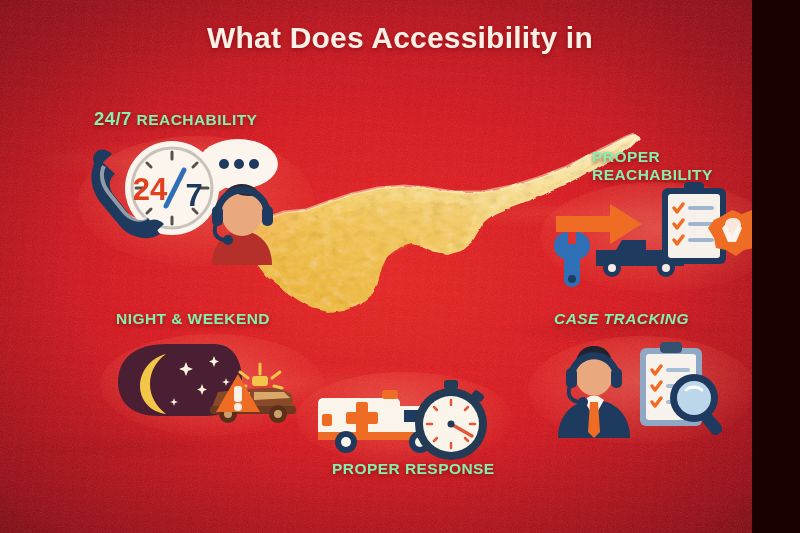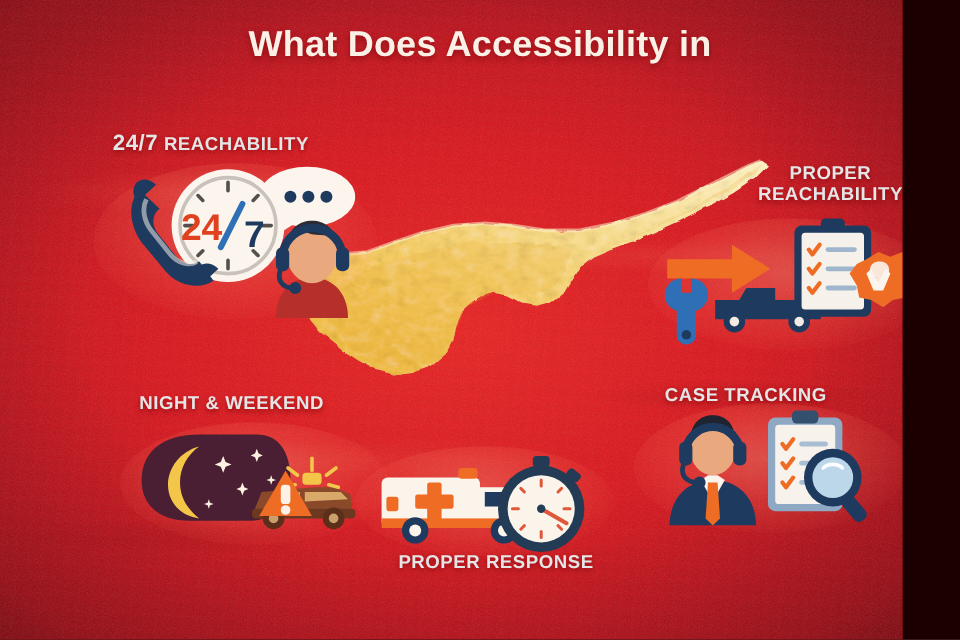--- a/index.html
+++ b/index.html
@@ -74,60 +74,60 @@
     position: absolute;
     left: 232px;
     top: 116px;
     width: 420px;
     height: 230px;
     z-index: 3;
   }
   
   .card { position: absolute; z-index: 6; }
   .card-label {
-    color: #e5e5e5;
+    color: #86efac;
     font-weight: bold;
     font-size: 15.5px;
     letter-spacing: 0.45px;
     line-height: 1.18;
     text-shadow: 0 2px 4px rgba(110,0,6,0.6);
     white-space: nowrap;
   }
   .card-label .big { font-size: 18.5px; }
   .glow {
     position: absolute;
     border-radius: 50%;
     background: radial-gradient(ellipse at 48% 42%, rgba(255,170,140,0.34) 0%, rgba(255,130,100,0.19) 45%, rgba(255,110,80,0.045) 72%, rgba(255,110,80,0) 100%);
     pointer-events: none;
   }
   .art { position: absolute; }
 
   
   #card-reach       { left: 78px;  top: 108px; width: 240px; height: 160px; }
   #card-reach .card-label { position:absolute; left: 16px; top: 0px; }
   #card-reach .glow { left: 0px;  top: 28px;  width: 236px; height: 130px; }
-  #card-reach .art  { left: 26px; top: 22px;  width: 215px; height: 135px; }
+  #card-reach .art  { left: 8px; top: 22px;  width: 215px; height: 135px; }
 
   #card-dispatch       { left: 524px; top: 136px; width: 276px; height: 158px; }
-  #card-dispatch .card-label { position:absolute; right: 8px; top: 0px; text-align: center; white-space: normal; width: 200px; }
+  #card-dispatch .card-label { position:absolute; right: 8px; top: 12px; text-align: left; white-space: normal; width: 200px; }
   #card-dispatch .glow { left: 16px; top: 46px; width: 238px; height: 110px; }
   #card-dispatch .art  { left: 26px; top: 44px; width: 212px; height: 108px; }
 
-  #card-night       { left: 100px; top: 328px; width: 230px; height: 140px; }
+  #card-night       { left: 100px; top: 310px; width: 230px; height: 140px; }
   #card-night .card-label { position:absolute; left: 16px; top: 0px; }
   #card-night .glow { left: 0px;  top: 24px; width: 224px; height: 102px; }
   #card-night .art  { left: 14px; top: 26px; width: 196px; height: 94px; }
 
   #card-rapid       { left: 296px; top: 372px; width: 224px; height: 112px; }
   #card-rapid .glow { left: 0px;  top: 0px;  width: 216px; height: 92px; }
   #card-rapid .art  { left: 16px; top: 4px;  width: 184px; height: 84px; }
   #card-rapid .card-label { position:absolute; left: 36px; top: 88px; }
 
   #card-case       { left: 528px; top: 310px; width: 236px; height: 144px; }
-  #card-case .card-label { position:absolute; left: 26px; top: 11px; }
+  #card-case .card-label { position:absolute; left: 26px; top: 0px; font-style: italic; }
   #card-case .glow { left: 0px;  top: 26px; width: 228px; height: 108px; }
   #card-case .art  { left: 20px; top: 26px; width: 190px; height: 102px; }
 </style>
 </head>
 <body>
 
 <div id="infographic">
 
   <div class="bg-base"></div>
   <div class="bg-brush"></div>

